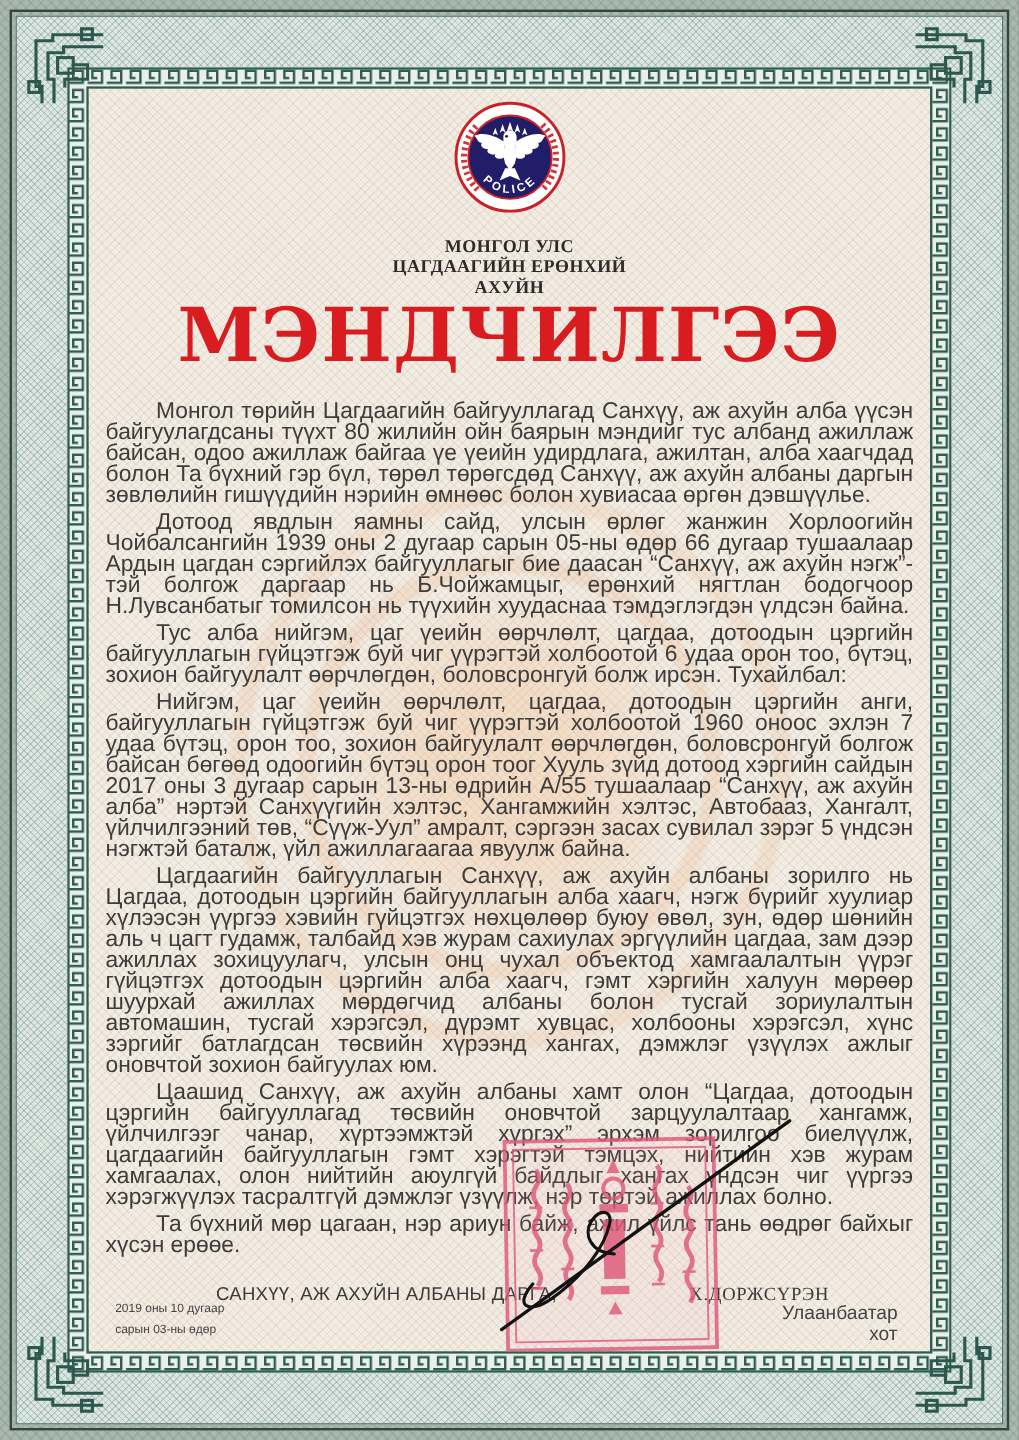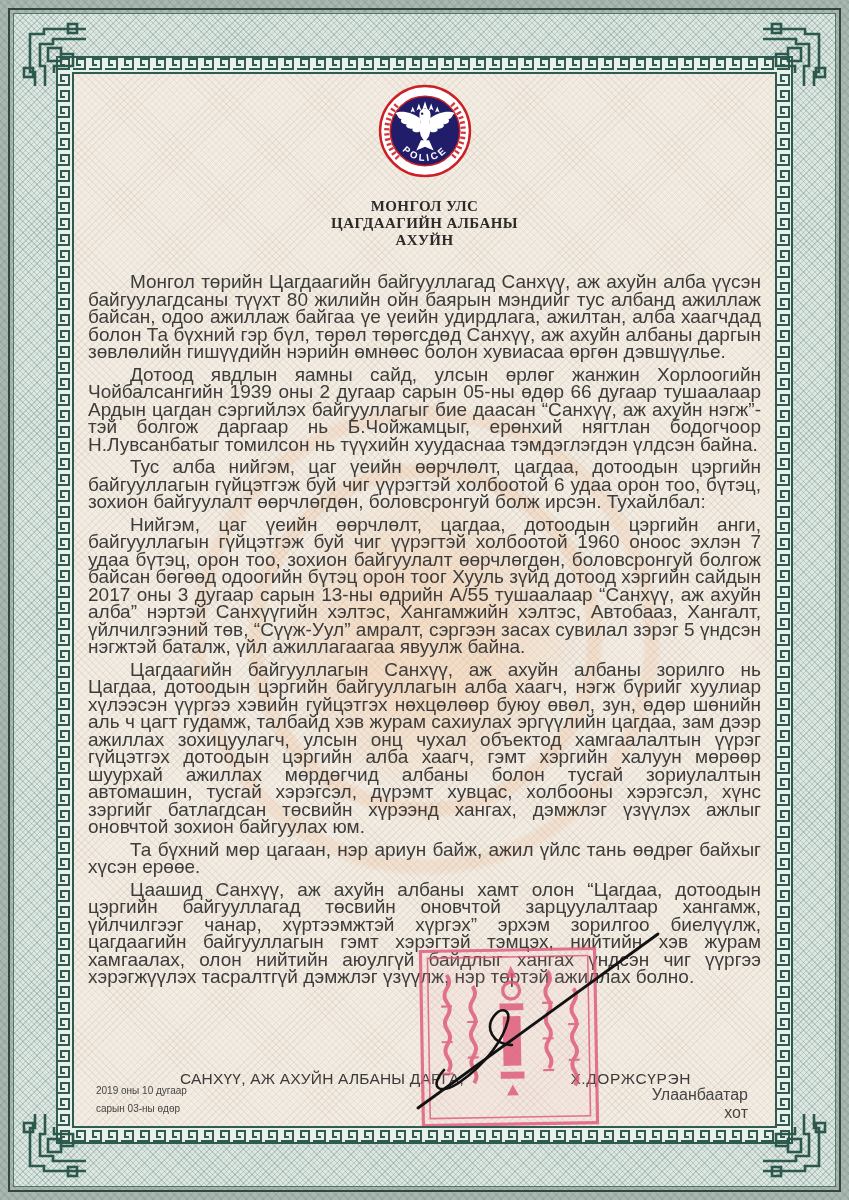--- a/index.html
+++ b/index.html
@@ -51,21 +51,21 @@
     font-size:62px;line-height:60px;letter-spacing:1px;color:var(--title-red,#d91c20);
     margin-top:1px;
   }
   .body-text{margin-top:24px;color:#3d3c3a;font-size:19px;line-height:17.5px;text-align:justify;}
   .body-text p{margin:0 0 5px;text-indent:42px;}
   .sig{
     position:absolute;left:14px;right:14px;top:995px;z-index:1;color:#3b3a38;
     display:flex;justify-content:space-between;padding:0 70px 0 92px;
   }
   .sig-left{font-size:15.5px;line-height:19.5px;letter-spacing:.2px;}
-  .sig-name{align-self:center;font-size:15.5px;letter-spacing:.6px;}
+  .sig-name{align-self:center;font-size:15.5px;letter-spacing:.6px;font-family:Liberation Serif, serif;}
   .date{position:absolute;left:22px;top:1008px;font-size:10px;line-height:18px;color:#454442;z-index:1;}
   .place{position:absolute;right:27px;top:1012px;text-align:right;font-size:16px;line-height:18px;color:#454442;z-index:1;}
   .stamp{position:absolute;left:344px;top:872px;z-index:2;opacity:.82;}
   .sigstroke{position:absolute;left:336px;top:848px;z-index:3;}
 </style>
 </head>
 <body>
 
 <div class="page">
 
@@ -151,33 +151,34 @@
           <circle cx="43.2" cy="29" r="1.2" fill="#211d69"></circle>
           <path id="policeArc" d="M17.4 51 A29 29 0 0 0 74.6 51" fill="none"></path>
           <text font-family="Liberation Sans, sans-serif" font-size="9.5" font-weight="bold" fill="#ffffff" letter-spacing="2.5">
             <textPath href="#policeArc" startOffset="50%" text-anchor="middle">POLICE</textPath>
           </text>
         </svg>
       </div>
 
       <div class="org">
         <div>МОНГОЛ УЛС</div>
-        <div>ЦАГДААГИЙН АЛБАНЫ</div>
+        <div>ЦАГДААГИЙН ЕРӨНХИЙ</div>
         <div>АХУЙН</div>
       </div>
 
+      <div class="doc-title">МЭНДЧИЛГЭЭ</div>
 
       <div class="body-text">
         <p>Монгол төрийн Цагдаагийн байгууллагад Санхүү, аж ахуйн алба үүсэн байгуулагдсаны түүхт 80 жилийн ойн баярын мэндийг тус албанд ажиллаж байсан, одоо ажиллаж байгаа үе үеийн удирдлага, ажилтан, алба хаагчдад болон Та бүхний гэр бүл, төрөл төрөгсдөд Санхүү, аж ахуйн албаны даргын зөвлөлийн гишүүдийн нэрийн өмнөөс болон хувиасаа өргөн дэвшүүлье.</p>
         <p>Дотоод явдлын яамны сайд, улсын өрлөг жанжин Хорлоогийн Чойбалсангийн 1939 оны 2 дугаар сарын 05-ны өдөр 66 дугаар тушаалаар Ардын цагдан сэргийлэх байгууллагыг бие даасан “Санхүү, аж ахуйн нэгж”-тэй болгож даргаар нь Б.Чойжамцыг, ерөнхий нягтлан бодогчоор Н.Лувсанбатыг томилсон нь түүхийн хуудаснаа тэмдэглэгдэн үлдсэн байна.</p>
         <p>Тус алба нийгэм, цаг үеийн өөрчлөлт, цагдаа, дотоодын цэргийн байгууллагын гүйцэтгэж буй чиг үүрэгтэй холбоотой 6 удаа орон тоо, бүтэц, зохион байгуулалт өөрчлөгдөн, боловсронгуй болж ирсэн. Тухайлбал:</p>
         <p>Нийгэм, цаг үеийн өөрчлөлт, цагдаа, дотоодын цэргийн анги, байгууллагын гүйцэтгэж буй чиг үүрэгтэй холбоотой 1960 оноос эхлэн 7 удаа бүтэц, орон тоо, зохион байгуулалт өөрчлөгдөн, боловсронгуй болгож байсан бөгөөд одоогийн бүтэц орон тоог Хууль зүйд дотоод хэргийн сайдын 2017 оны 3 дугаар сарын 13-ны өдрийн А/55 тушаалаар “Санхүү, аж ахуйн алба” нэртэй Санхүүгийн хэлтэс, Хангамжийн хэлтэс, Автобааз, Хангалт, үйлчилгээний төв, “Сүүж-Уул” амралт, сэргээн засах сувилал зэрэг 5 үндсэн нэгжтэй баталж, үйл ажиллагаагаа явуулж байна.</p>
         <p>Цагдаагийн байгууллагын Санхүү, аж ахуйн албаны зорилго нь Цагдаа, дотоодын цэргийн байгууллагын алба хаагч, нэгж бүрийг хуулиар хүлээсэн үүргээ хэвийн гүйцэтгэх нөхцөлөөр буюу өвөл, зун, өдөр шөнийн аль ч цагт гудамж, талбайд хэв журам сахиулах эргүүлийн цагдаа, зам дээр ажиллах зохицуулагч, улсын онц чухал объектод хамгаалалтын үүрэг гүйцэтгэх дотоодын цэргийн алба хаагч, гэмт хэргийн халуун мөрөөр шуурхай ажиллах мөрдөгчид албаны болон тусгай зориулалтын автомашин, тусгай хэрэгсэл, дүрэмт хувцас, холбооны хэрэгсэл, хүнс зэргийг батлагдсан төсвийн хүрээнд хангах, дэмжлэг үзүүлэх ажлыг оновчтой зохион байгуулах юм.</p>
+        <p>Цаашид Санхүү, аж ахуйн албаны хамт олон “Цагдаа, дотоодын цэргийн байгууллагад төсвийн оновчтой зарцуулалтаар хангамж, үйлчилгээг чанар, хүртээмжтэй хүргэх” эрхэм зорилгоо биелүүлж, цагдаагийн байгууллагын гэмт хэрэгтэй тэмцэх, нийтийн хэв журам хамгаалах, олон нийтийн аюулгүй байдлыг хангах үндсэн чиг үүргээ хэрэгжүүлэх тасралтгүй дэмжлэг үзүүлж, нэр төртэй ажиллах болно.</p>
         <p>Та бүхний мөр цагаан, нэр ариун байж, ажил үйлс тань өөдрөг байхыг хүсэн ерөөе.</p>
-        <p>Цаашид Санхүү, аж ахуйн албаны хамт олон “Цагдаа, дотоодын цэргийн байгууллагад төсвийн оновчтой зарцуулалтаар хангамж, үйлчилгээг чанар, хүртээмжтэй хүргэх” эрхэм зорилгоо биелүүлж, цагдаагийн байгууллагын гэмт хэрэгтэй тэмцэх, нийтийн хэв журам хамгаалах, олон нийтийн аюулгүй байдлыг хангах үндсэн чиг үүргээ хэрэгжүүлэх тасралтгүй дэмжлэг үзүүлж, нэр төртэй ажиллах болно.</p>
       </div>
     </div>
 
     <div class="sig">
       <div class="sig-left">
         <div>САНХҮҮ, АЖ АХУЙН АЛБАНЫ ДАРГА,</div>
       </div>
       <div class="sig-name">Х.ДОРЖСҮРЭН</div>
     </div>
 

